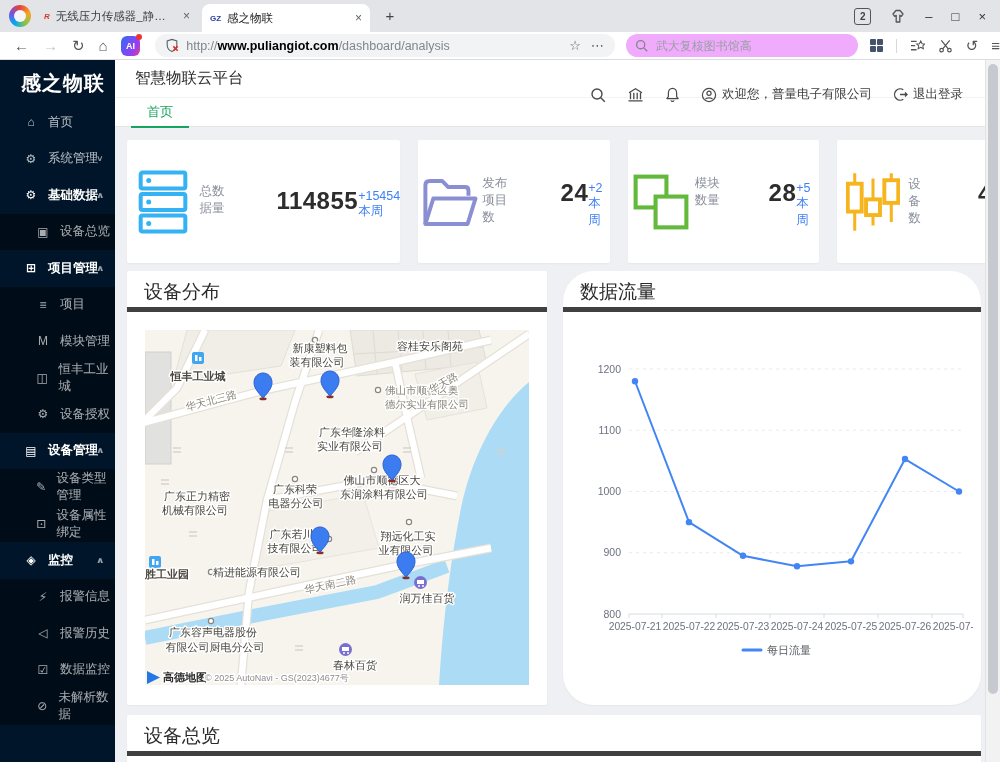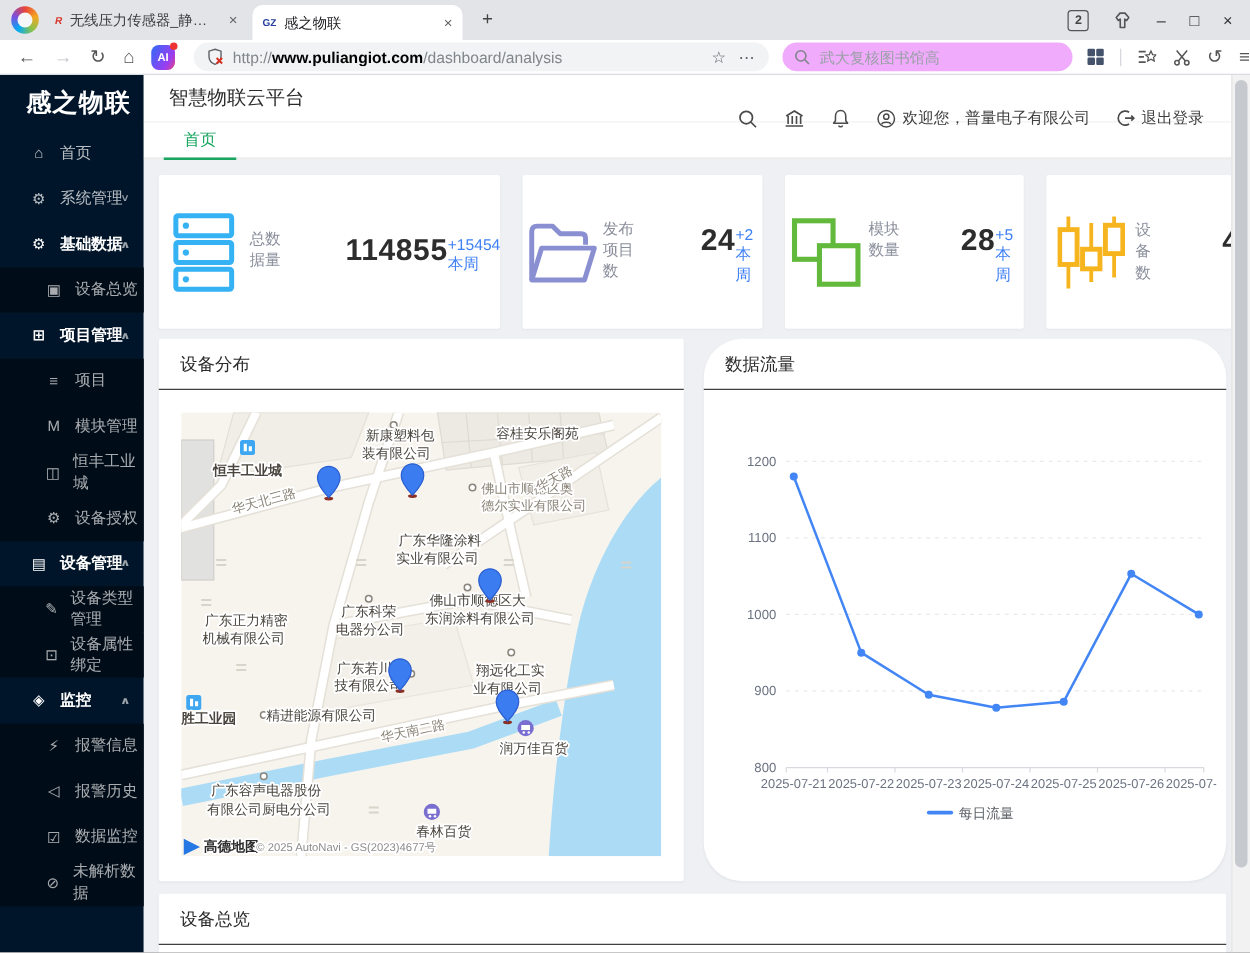--- a/index.html
+++ b/index.html
@@ -65,21 +65,21 @@
   .cards{display:flex;gap:18px;margin-bottom:8px;}
   .card{flex:1;height:123px;background:#fff;border-radius:2px;display:flex;align-items:center;box-shadow:0 1px 2px rgba(0,0,0,.04);}
   .card .icobox{width:90px;display:flex;justify-content:center;}
   .card .tcol{display:flex;flex-direction:row;}
   .c-label{font-size:12.5px;color:#8a8f9c;}
   .c-value{font-size:24px;font-weight:bold;color:#2d2d2d;margin-top:4px;letter-spacing:.5px;margin-left:47px;}
   .c-delta{font-size:12.5px;color:#3f81f5;margin-top:6px;}
   
   .panels{display:flex;gap:16px;}
   .panel{background:#fff;border-radius:2px;box-shadow:0 1px 2px rgba(0,0,0,.04);}
-  .panel-hd{height:41px;line-height:41px;padding-left:17px;font-size:14px;color:#2b2b2b;border-bottom:1px solid #404040;box-sizing:border-box;}
+  .panel-hd{height:41px;line-height:41px;padding-left:17px;font-size:19px;color:#2b2b2b;border-bottom:5px solid #404040;box-sizing:border-box;}
   .p-map{width:420px;height:434px;}
   .p-chart{flex:1;height:434px;border-radius:31px;}
   .map-body{padding:18px;}
   .bottom-panel{margin-top:10px;height:80px;background:#fff;border-radius:2px;box-shadow:0 1px 2px rgba(0,0,0,.04);}
   
   .scrollbar{position:absolute;right:0;top:60px;width:15px;height:702px;background:#f2f2f2;border-left:1px solid #e3e3e3;box-sizing:border-box;}
   .sb-thumb{position:absolute;left:2px;right:2px;top:4px;height:630px;background:#c6cacf;border-radius:6px;}
   svg text{font-family:"Liberation Sans","DejaVu Sans",sans-serif;}
   .halo{stroke:#ffffff;stroke-width:3px;paint-order:stroke;stroke-linejoin:round;}
 </style>

